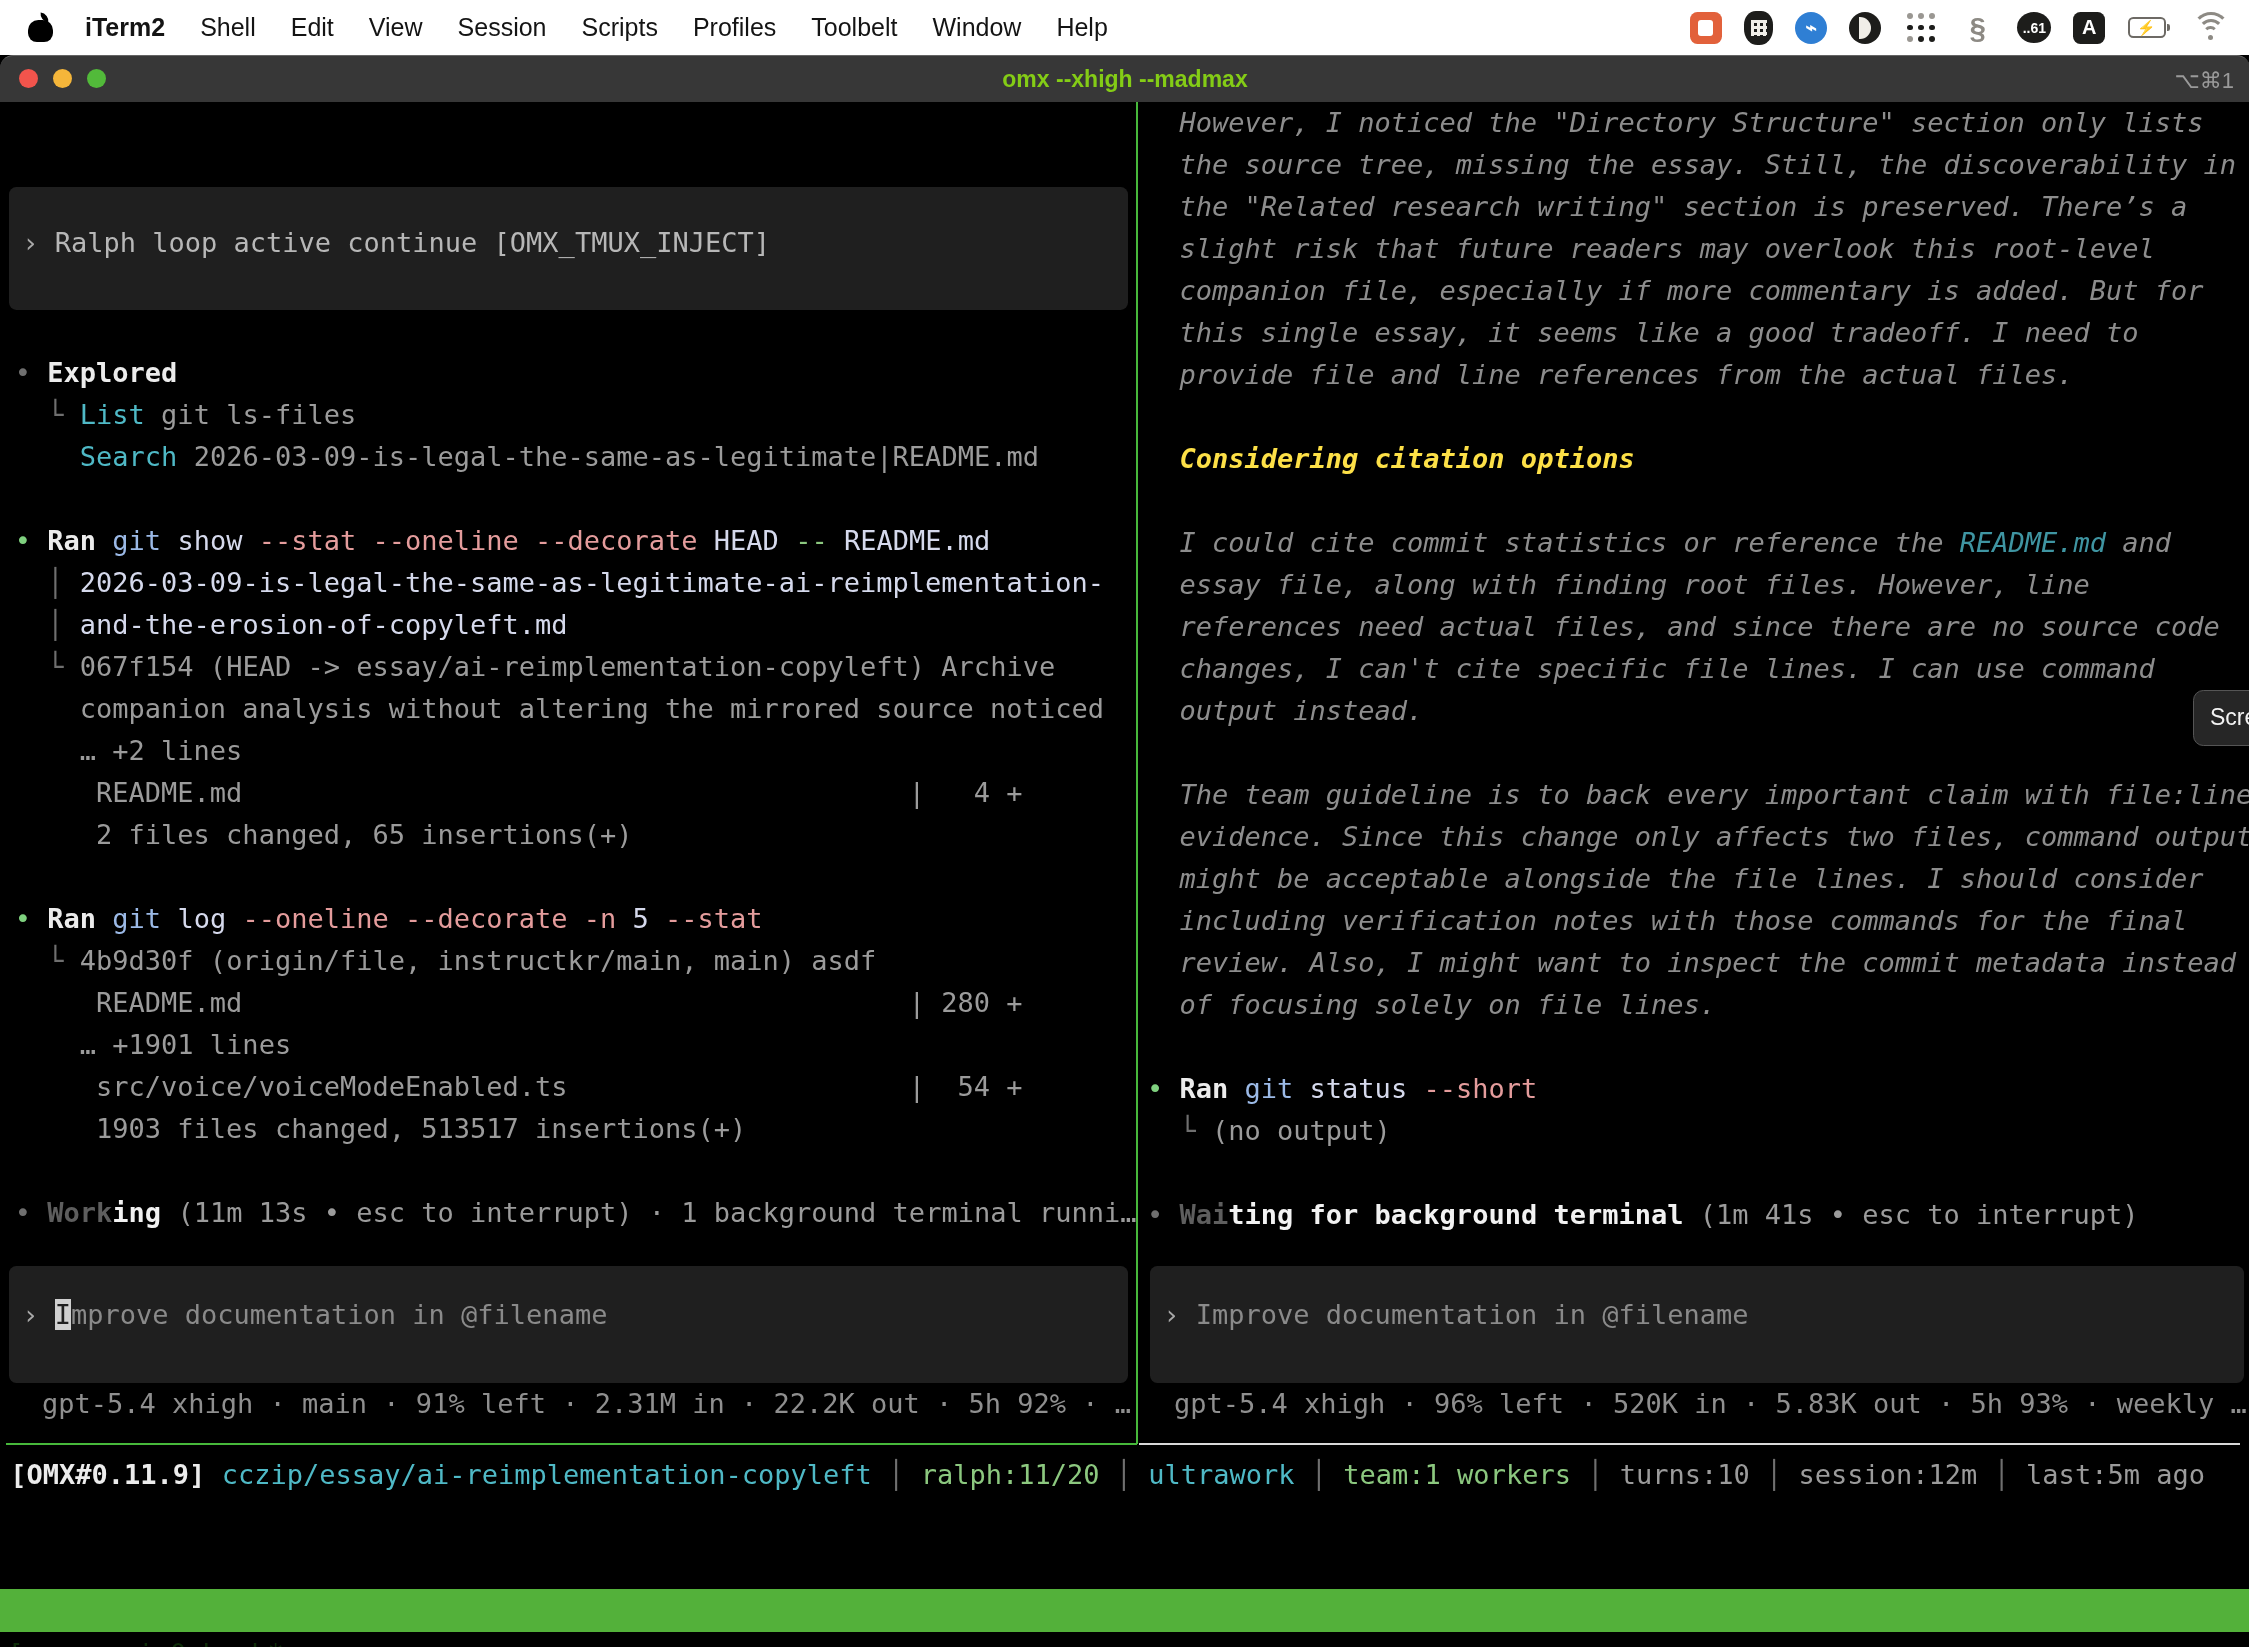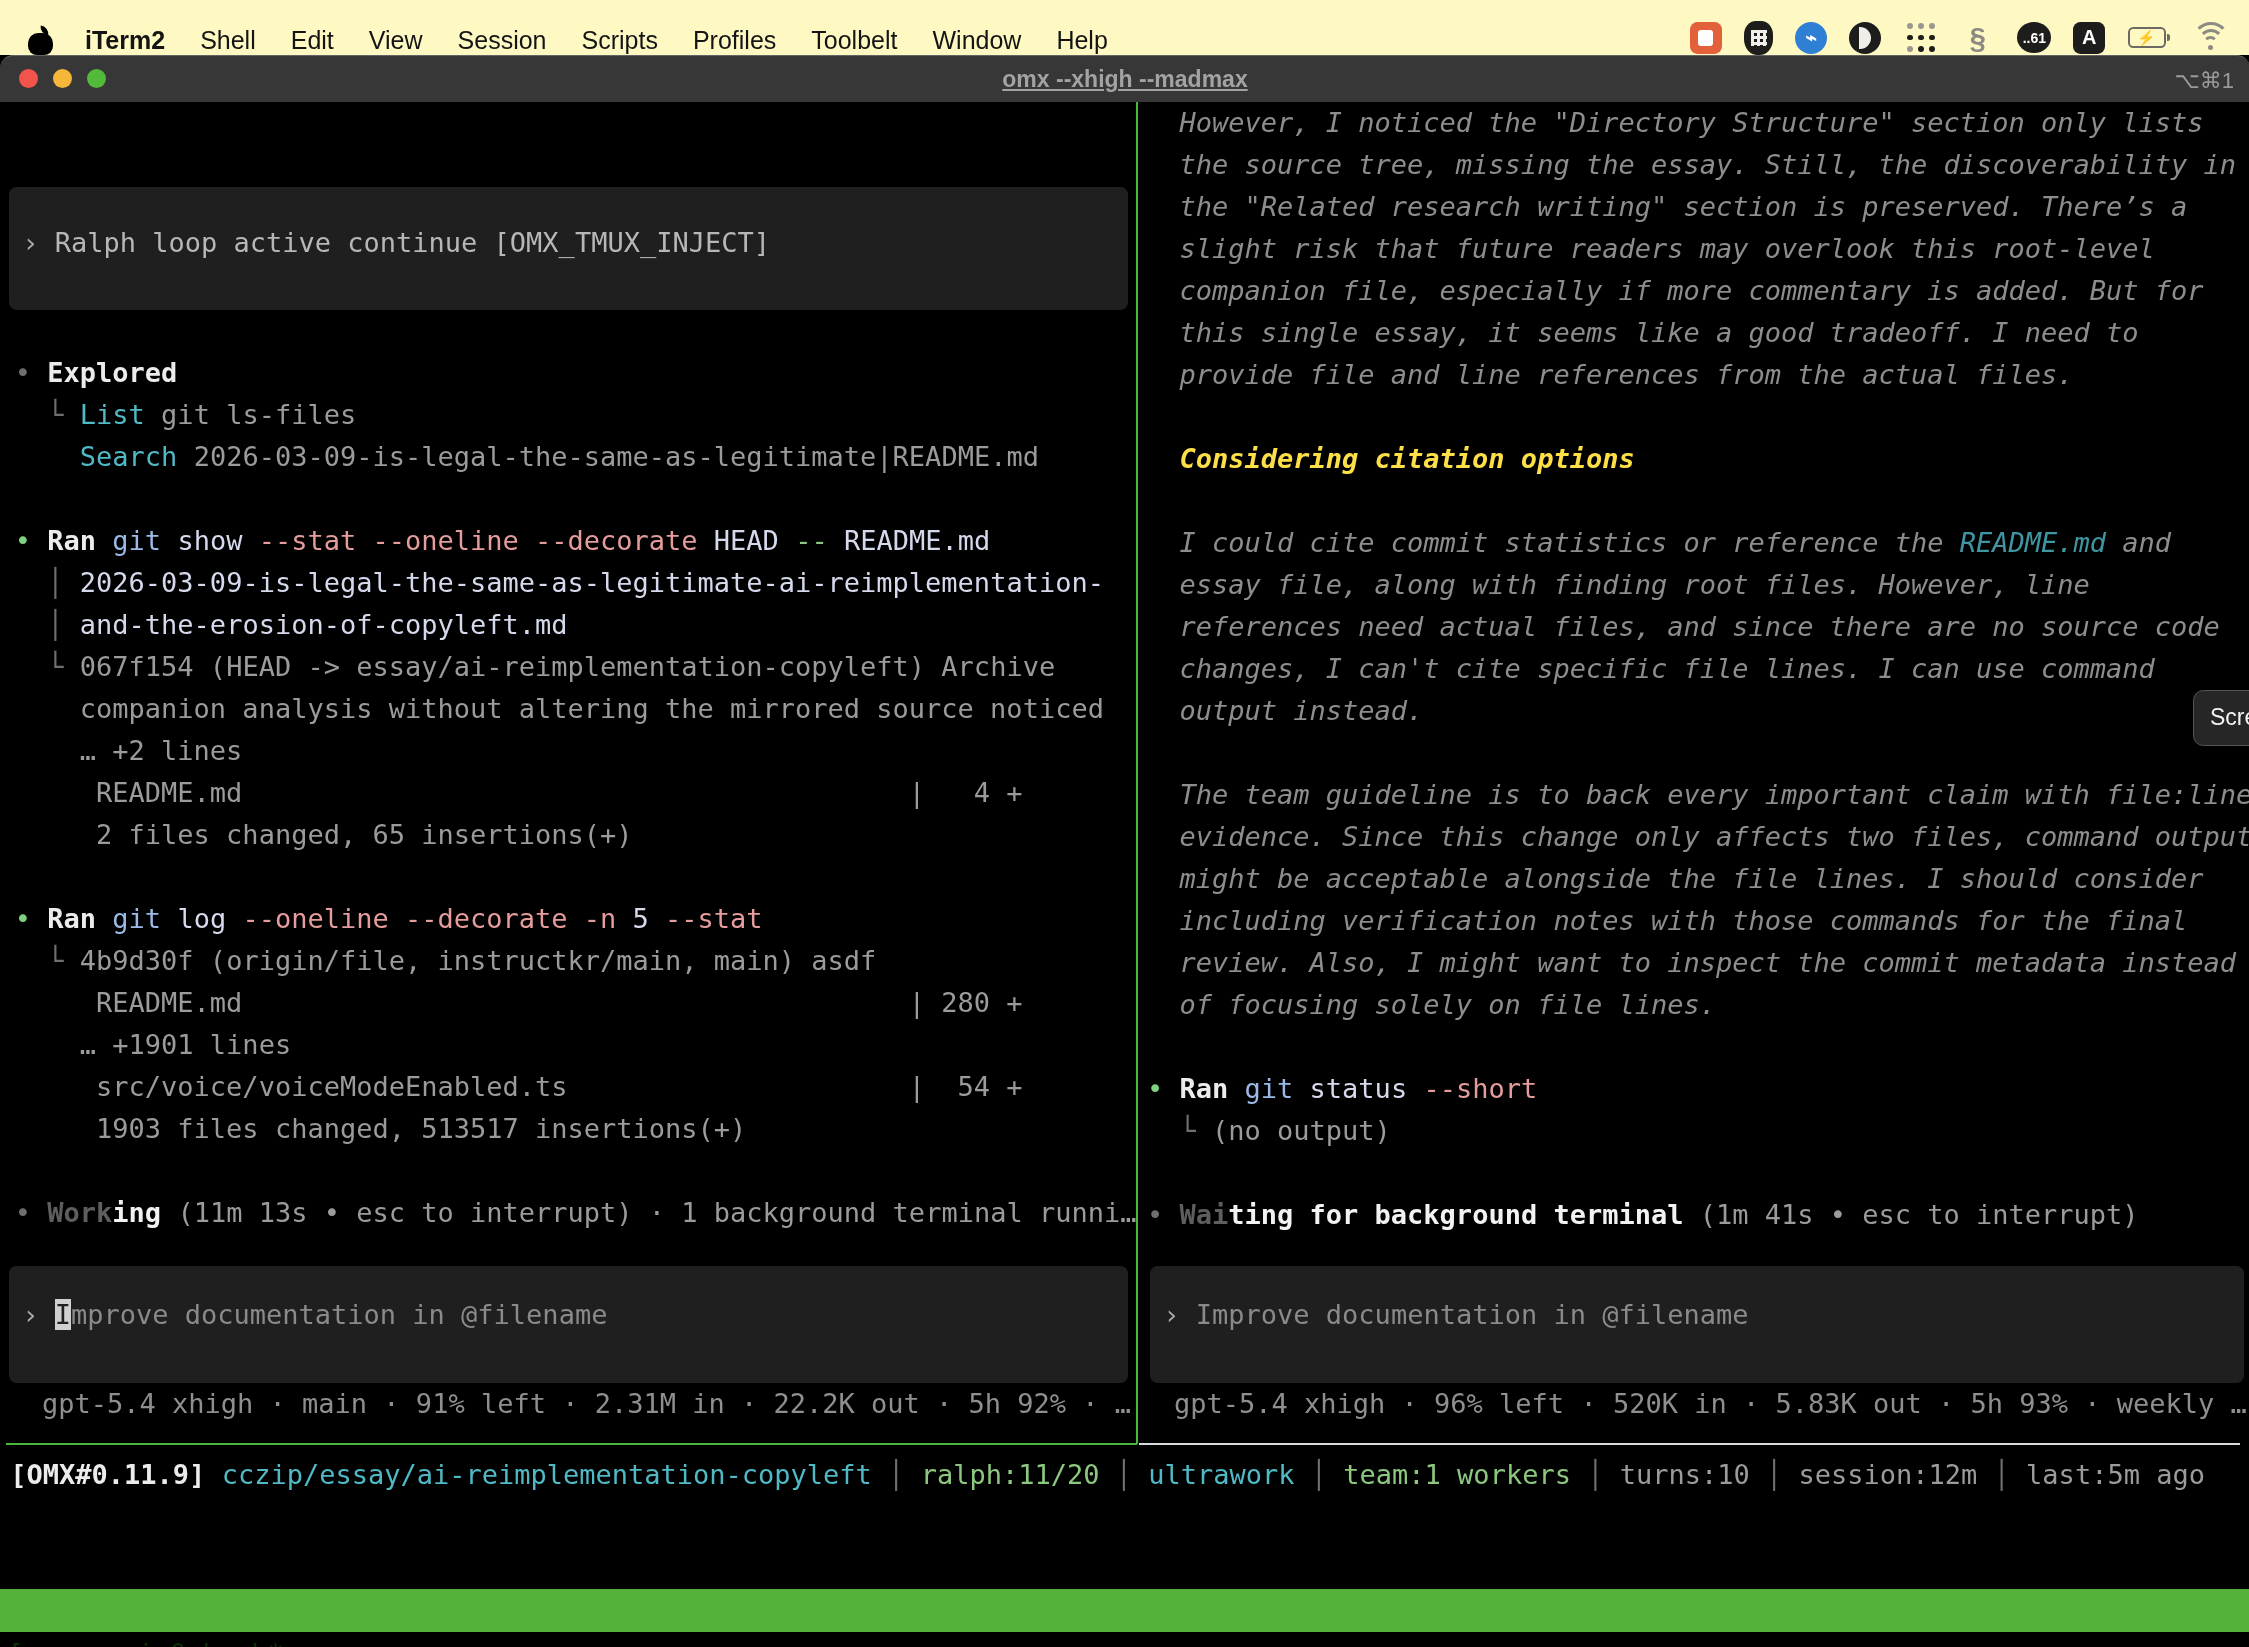--- a/index.html
+++ b/index.html
@@ -1,20 +1,20 @@
 <!DOCTYPE html>
 <html style="font-size:11.8px"><head>
 <meta charset="utf-8">
 <style>
   html,body{margin:0;padding:0;background:#000;}
   .screen{position:relative;width:2250px;height:1648px;overflow:hidden;background:#000;
           font-family:"DejaVu Sans Mono","Liberation Mono",monospace;}
   
-  .menubar{position:absolute;left:0;top:0;width:2250px;height:55px;background:#fef9c3;
-           display:flex;align-items:flex-end;font-family:"Liberation Sans",sans-serif;
+  .menubar{position:absolute;left:0;top:0;width:2250px;height:55px;background:#ffffff;
+           display:flex;align-items:center;font-family:"Liberation Sans",sans-serif;
            font-size:25px;color:#141414;}
   .apple{width:25px;height:29.5px;margin:0 32px 0 28px;position:relative;}
   .apple .body{position:absolute;left:0;top:7.4px;width:25px;height:22px;background:#000;border-radius:10.3px 10.3px 8.9px 8.9px;}
   .apple .leaf{position:absolute;left:11.8px;top:0;width:8.9px;height:8.9px;background:#000;border-radius:0 8.9px 0 8.9px;transform:rotate(8deg);}
   .menu-items{display:flex;gap:35px;align-items:center;}
   .menu-items span{cursor:default;}
   .menu-items span:first-child{font-weight:700;}
   .menu-spacer{flex:1;}
   .status-icons{display:flex;gap:22px;align-items:center;margin-right:20.7px;}
   .mi{width:35px;height:35px;display:flex;align-items:center;justify-content:center;
@@ -45,21 +45,21 @@
   .mi.wifi i{position:absolute;left:50%;top:25px;margin-left:-3px;width:5.2px;height:5.2px;border-radius:50%;background:#8d8a84;}
   
   .titlebar{position:absolute;left:0;top:55px;width:2250px;height:47px;background:#373737;
             border-top:1.5px solid #646464;border-radius:13.3px 13.3px 0 0;box-sizing:border-box;
             font-family:"Liberation Sans",sans-serif;}
   .lights{position:absolute;left:19px;top:13.3px;display:flex;gap:14.8px;}
   .light{width:19px;height:19px;border-radius:50%;}
   .light.red{background:#f2544c;}
   .light.yellow{background:#f5b63a;}
   .light.green{background:#52ba3a;}
-  .wtitle{position:absolute;left:0;right:0;top:10.3px;text-align:center;color:#a3a3a3;font-size:23px;font-weight:700;text-decoration:underline;}
+  .wtitle{position:absolute;left:0;right:0;top:10.3px;text-align:center;color:#84cc16;font-size:23px;font-weight:700;}
   .wshort{position:absolute;right:16px;top:11.8px;color:#9a9a9a;font-size:22px;}
   
   .term{position:absolute;left:0;top:102px;width:2250px;height:1546px;background:#000;font-size:27px;color:#9b9b9b;}
   .pane{position:absolute;top:0;overflow:hidden;}
   .pane-left{left:0;width:1136px;height:1342px;}
   .pane-right{left:1139px;width:1111px;height:1342px;}
   .divider{position:absolute;left:1136px;top:0;width:2.2px;height:1342px;background:#47b83b;}
   .tl{white-space:pre;line-height:42px;height:42px;}
   .pane-right .tl{line-height:42px;height:42px;}
   .intro{position:absolute;left:14.8px;top:2.2px;white-space:pre;line-height:42px;}

